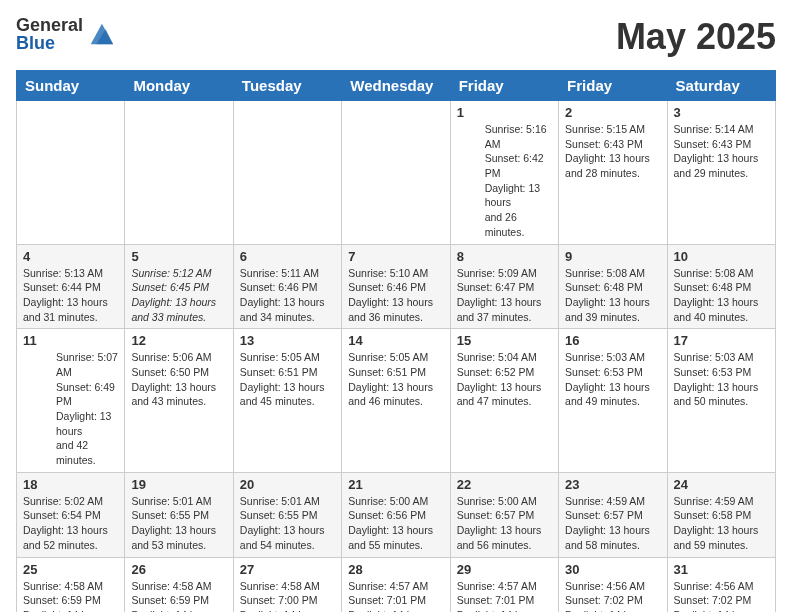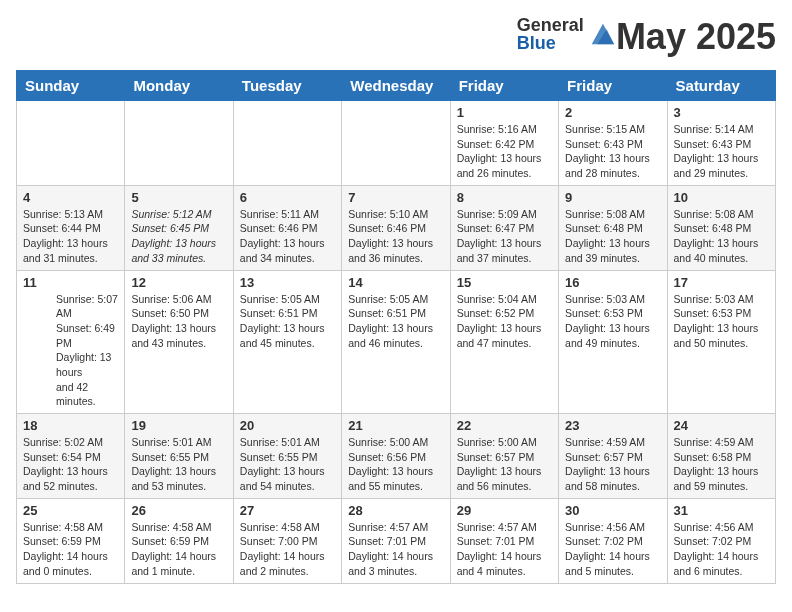--- a/index.html
+++ b/index.html
@@ -5,21 +5,21 @@
     * { box-sizing: border-box; margin: 0; padding: 0; }
     body {
       font-family: Arial, sans-serif;
       background: #fff;
       width: 792px;
       min-height: 612px;
       padding: 16px;
     }
     .header {
       display: flex;
-      justify-content: flex-end;
+      justify-content: space-between;
       align-items: flex-start;
       margin-bottom: 12px;
     }
     .logo {
       display: flex;
       align-items: center;
     }
     .logo-text {
       display: flex;
       flex-direction: column;
@@ -125,21 +125,21 @@
       </tr>
   </thead>
   <tbody id="calendar-body">
   <tr>
         <td class="empty-cell"></td>
         <td class="empty-cell"></td>
         <td class="empty-cell"></td>
         <td class="empty-cell"></td>
         <td>
           <span class="day-number">1</span>
-          <div class="day-info" style="white-space: pre-line;">Sunrise: 5:16 AM
+          <div class="day-info" style="white-space: pre-line; margin-left: 28px;">Sunrise: 5:16 AM
 Sunset: 6:42 PM
 Daylight: 13 hours
 and 26 minutes.</div>
         </td>
         <td>
           <span class="day-number">2</span>
           <div class="day-info" style="white-space: pre-line;">Sunrise: 5:15 AM
 Sunset: 6:43 PM
 Daylight: 13 hours
 and 28 minutes.</div>

